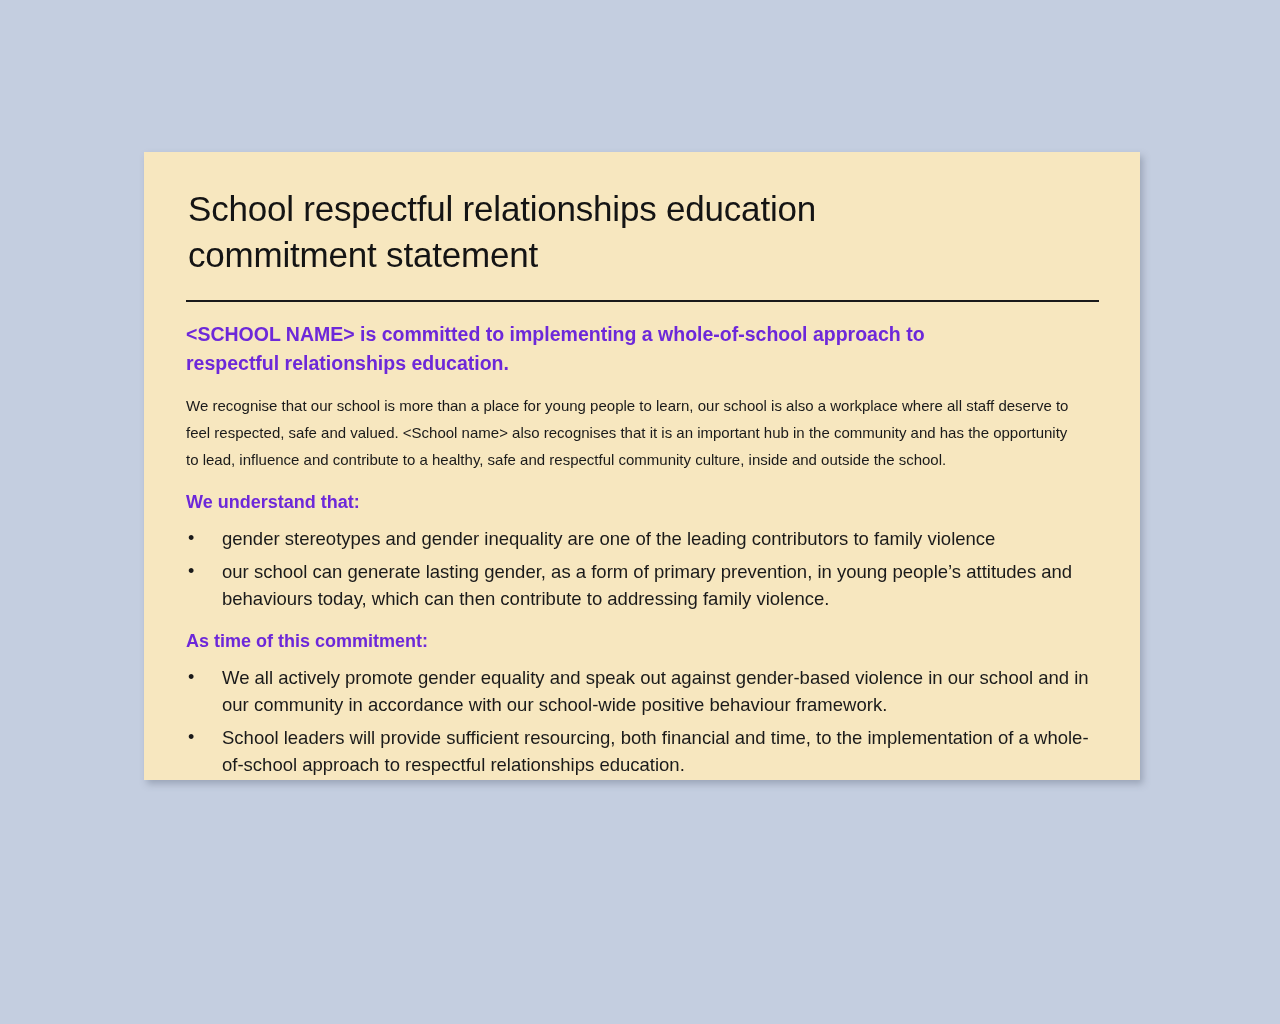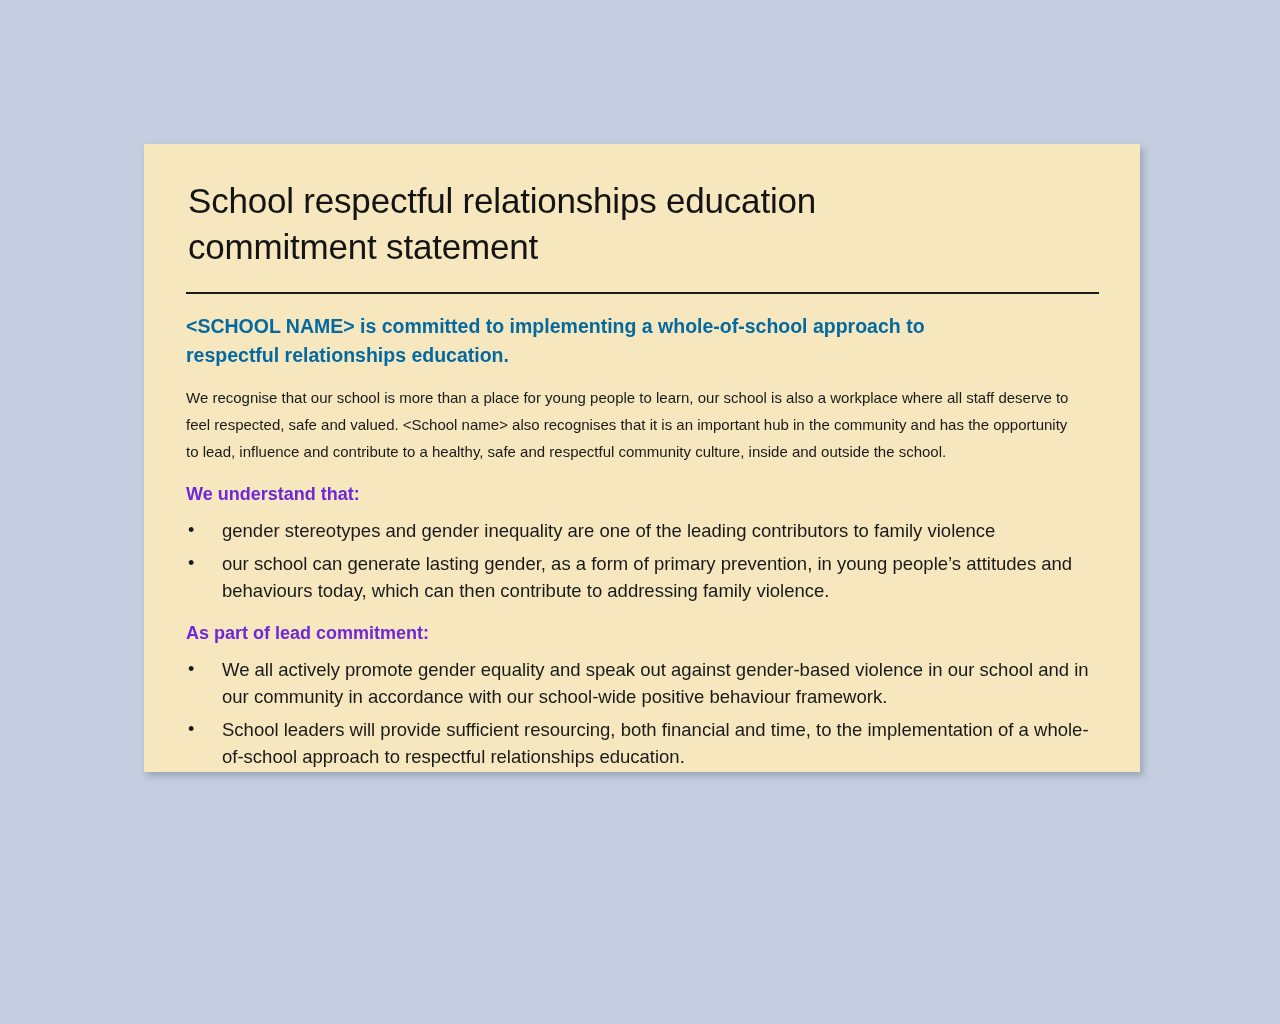--- a/index.html
+++ b/index.html
@@ -14,21 +14,21 @@
     overflow: hidden;
   }
   .stage {
     position: relative;
     width: 1280px;
     height: 1024px;
   }
   .card {
     position: absolute;
     left: 144px;
-    top: 144px;
+    top: 152px;
     width: 996px;
     height: 628px;
     background: #f7e7bf;
     box-shadow: 3px 4px 7px rgba(80, 90, 110, 0.35);
     overflow: hidden;
     box-sizing: border-box;
     padding: 0;
   }
   .card-inner {
     padding: 34px 44px 0 42px;
@@ -46,21 +46,21 @@
   .rule {
     border: 0;
     border-top: 2.5px solid #1a1a1a;
     margin: 22px 0 18px 0;
     width: 913px;
   }
   .lead {
     font-size: 19.5px;
     line-height: 29px;
     font-weight: bold;
-    color: #0369a1;
+    color: #6d28d9;
     margin: 0 0 14px 0;
     max-width: 830px;
   }
   .para {
     font-size: 15px;
     line-height: 27px;
     color: #1a1a1a;
     margin: 0 0 16px 0;
     max-width: 895px;
   }
@@ -118,21 +118,21 @@
         <li>
           <span class="dot">•</span>
           <span>gender stereotypes and gender inequality are one of the leading contributors to family violence</span>
         </li>
         <li>
           <span class="dot">•</span>
           <span>our school can generate lasting gender, as a form of primary prevention, in young people’s attitudes and behaviours today, which can then contribute to addressing family violence.</span>
         </li>
       </ul>
 
-      <h2 class="subhead">As part of lead commitment:</h2>
+      <h2 class="subhead">As time of this commitment:</h2>
       <ul class="bullets wide">
         <li>
           <span class="dot">•</span>
           <span>We all actively promote gender equality and speak out against gender-based violence in our school and in our community in accordance with our school-wide positive behaviour framework.</span>
         </li>
         <li>
           <span class="dot">•</span>
           <span>School leaders will provide sufficient resourcing, both financial and time, to the implementation of a whole-of-school approach to respectful relationships education.</span>
         </li>
       </ul>

